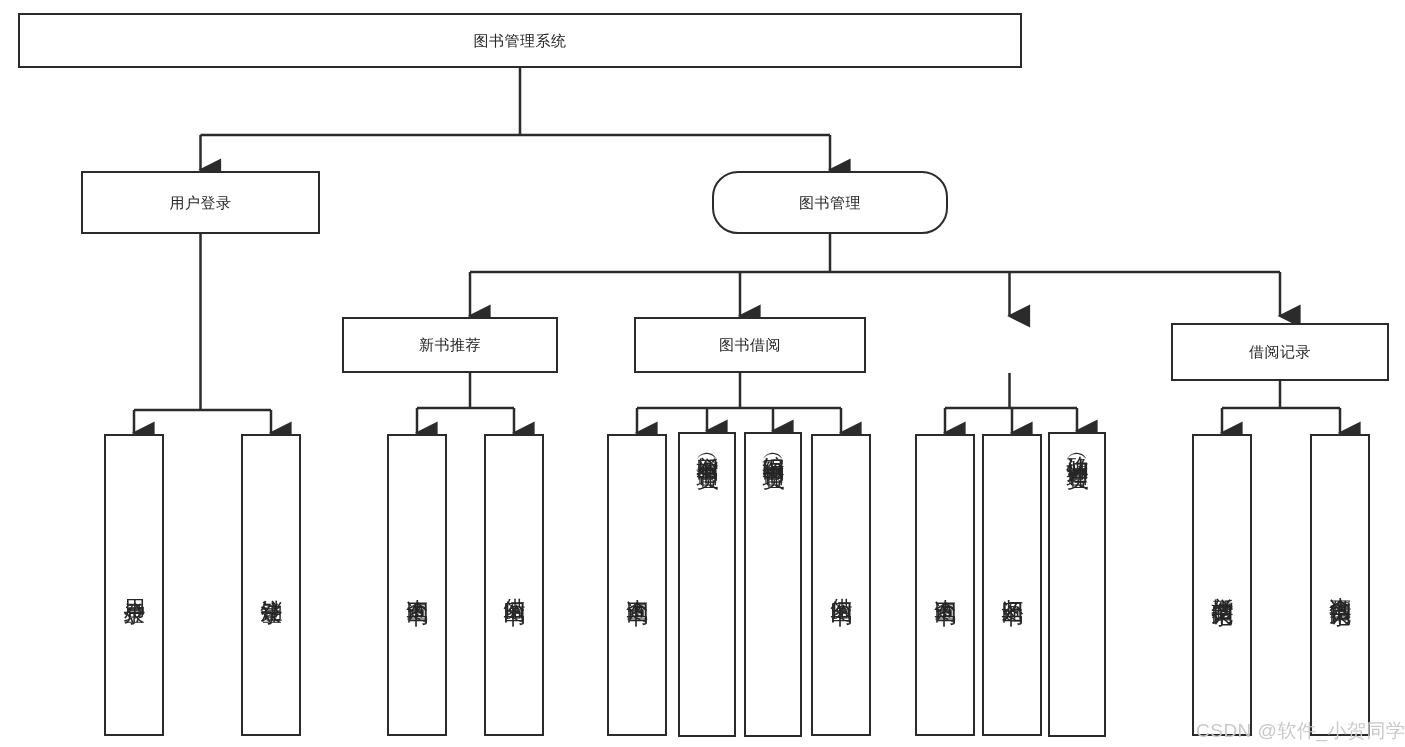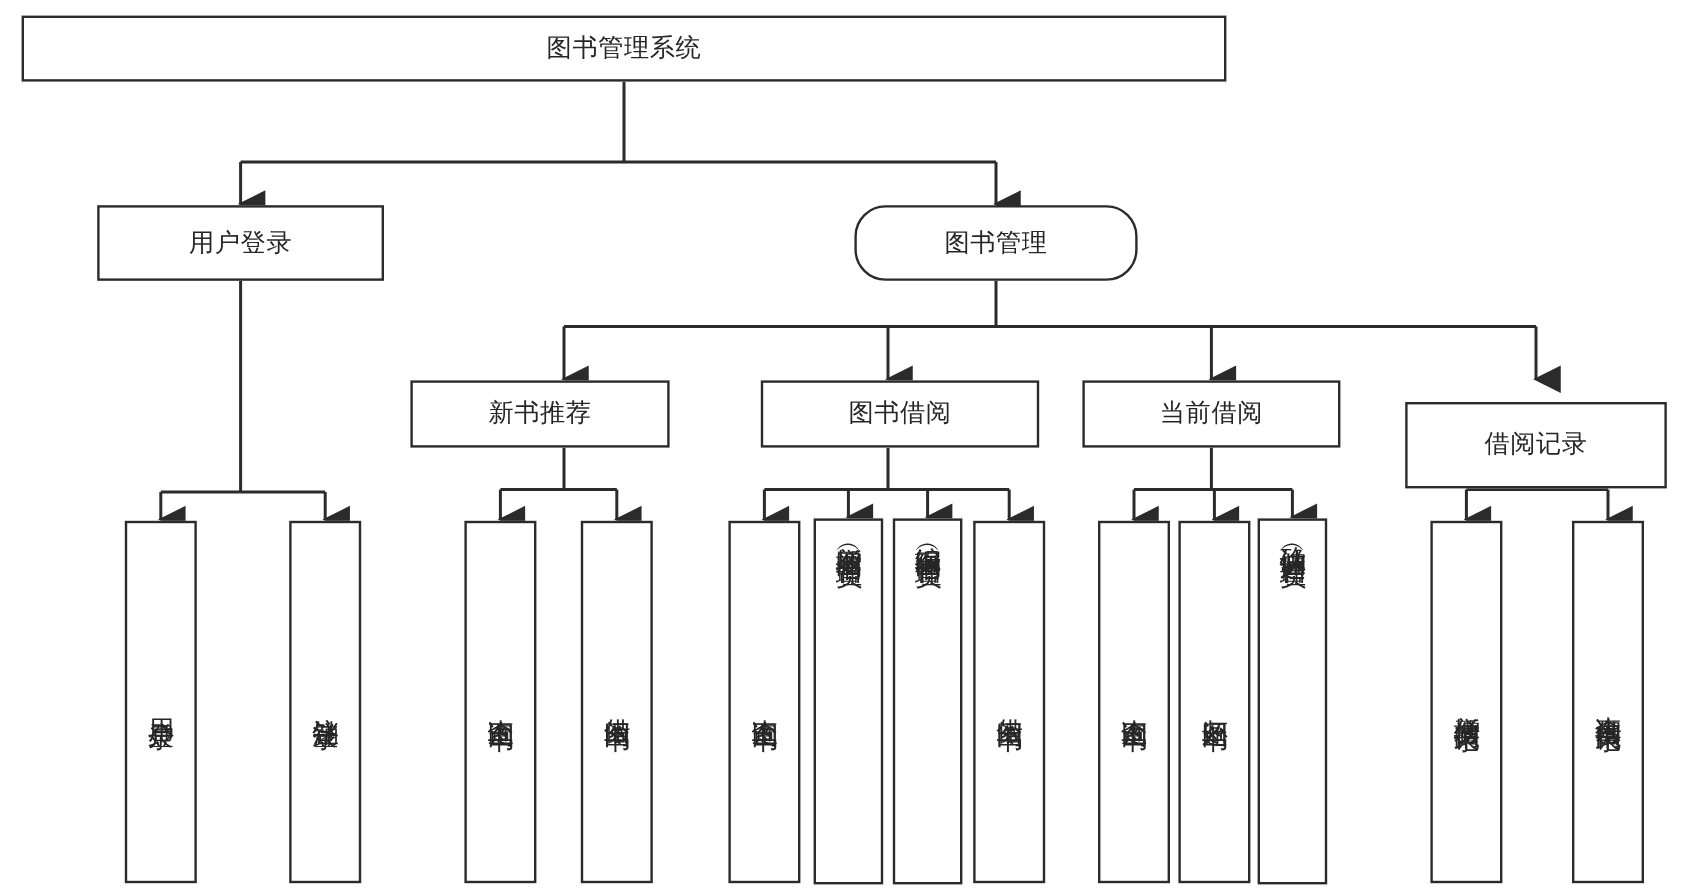--- a/index.html
+++ b/index.html
@@ -27,21 +27,21 @@
     box-sizing: border-box;
     border: 2.5px solid #2b2b2b;
     background: #ffffff;
     color: #1a1a1a;
     display: flex;
     align-items: center;
     justify-content: center;
     z-index: 2;
   }
   .node .label {
-    font-size: 21px;
+    font-size: 15px;
     line-height: 1.2;
     letter-spacing: 0.5px;
     white-space: nowrap;
     color: #262626;
   }
   .node.leaf {
     align-items: center;
     justify-content: center;
   }
   .node.leaf .label {
@@ -116,24 +116,21 @@
   <div class="node" style="left: 712px; top: 171px; width: 236px; height: 63px; border-radius: 26px;">
     <span class="label">图书管理</span>
   </div>
 
   <div class="node" style="left: 342px; top: 317px; width: 216px; height: 56px;">
     <span class="label">新书推荐</span>
   </div>
   <div class="node" style="left: 634px; top: 317px; width: 232px; height: 56px;">
     <span class="label">图书借阅</span>
   </div>
-  <div class="node" style="left: 902px; top: 317px; width: 215px; height: 56px;">
-    <span class="label">当前借阅</span>
-  </div>
-  <div class="node" style="left: 1171px; top: 335px; width: 218px; height: 72px;">
+  <div class="node" style="left: 1171px; top: 323px; width: 218px; height: 58px;">
     <span class="label">借阅记录</span>
   </div>
 
   <div class="node leaf" style="left: 104px; top: 434px; width: 60px; height: 302px;">
     <span class="label">用户登录</span>
   </div>
   <div class="node leaf" style="left: 241px; top: 434px; width: 60px; height: 302px;">
     <span class="label">注销登录</span>
   </div>
   <div class="node leaf" style="left: 387px; top: 434px; width: 60px; height: 302px;">
@@ -163,14 +160,15 @@
   <div class="node leaf toptext" style="left: 1048px; top: 432px; width: 58px; height: 305px;">
     <span class="label">确认归还（管理员）</span>
   </div>
   <div class="node leaf" style="left: 1192px; top: 434px; width: 60px; height: 302px;">
     <span class="label">新增借阅记录</span>
   </div>
   <div class="node leaf" style="left: 1310px; top: 434px; width: 60px; height: 302px;">
     <span class="label">查询借阅记录</span>
   </div>
 
+  <div class="watermark" style="left: 1196px; top: 718px;">CSDN @软件_小贺同学</div>
 
 </div>
 
 </body></html>

